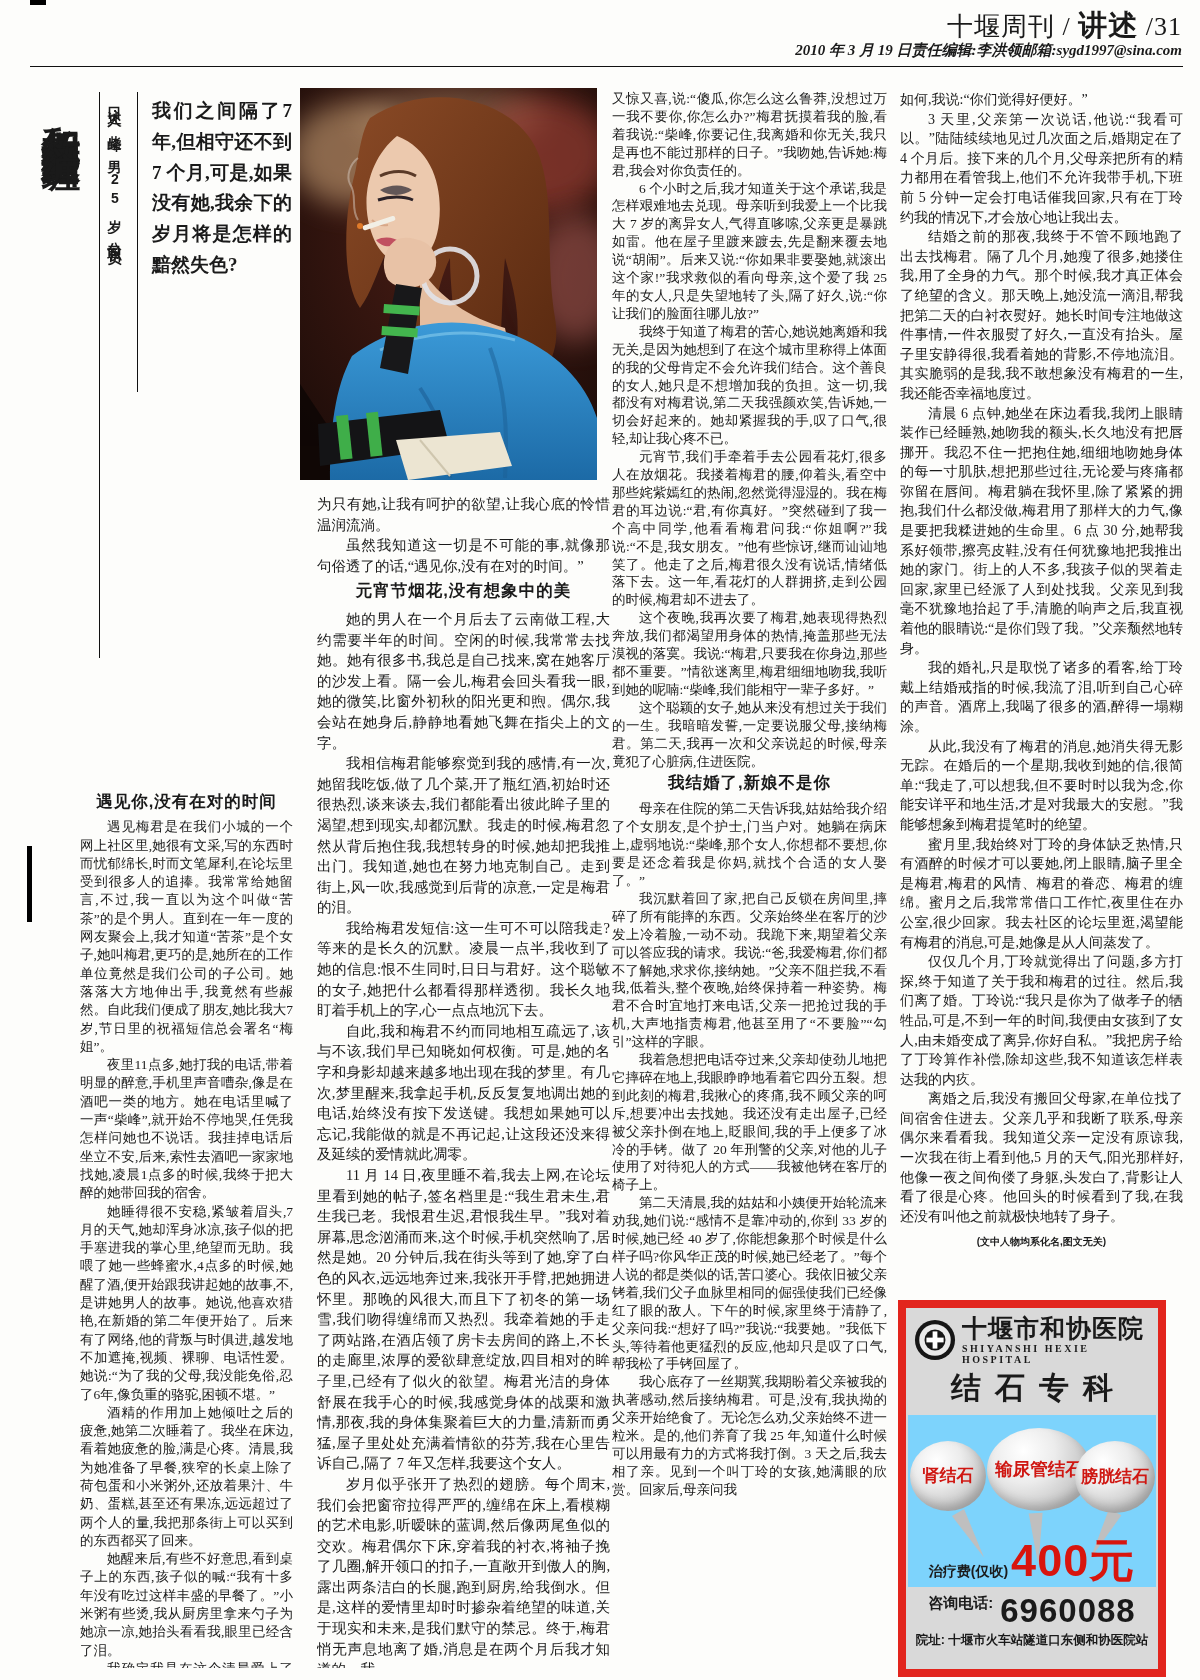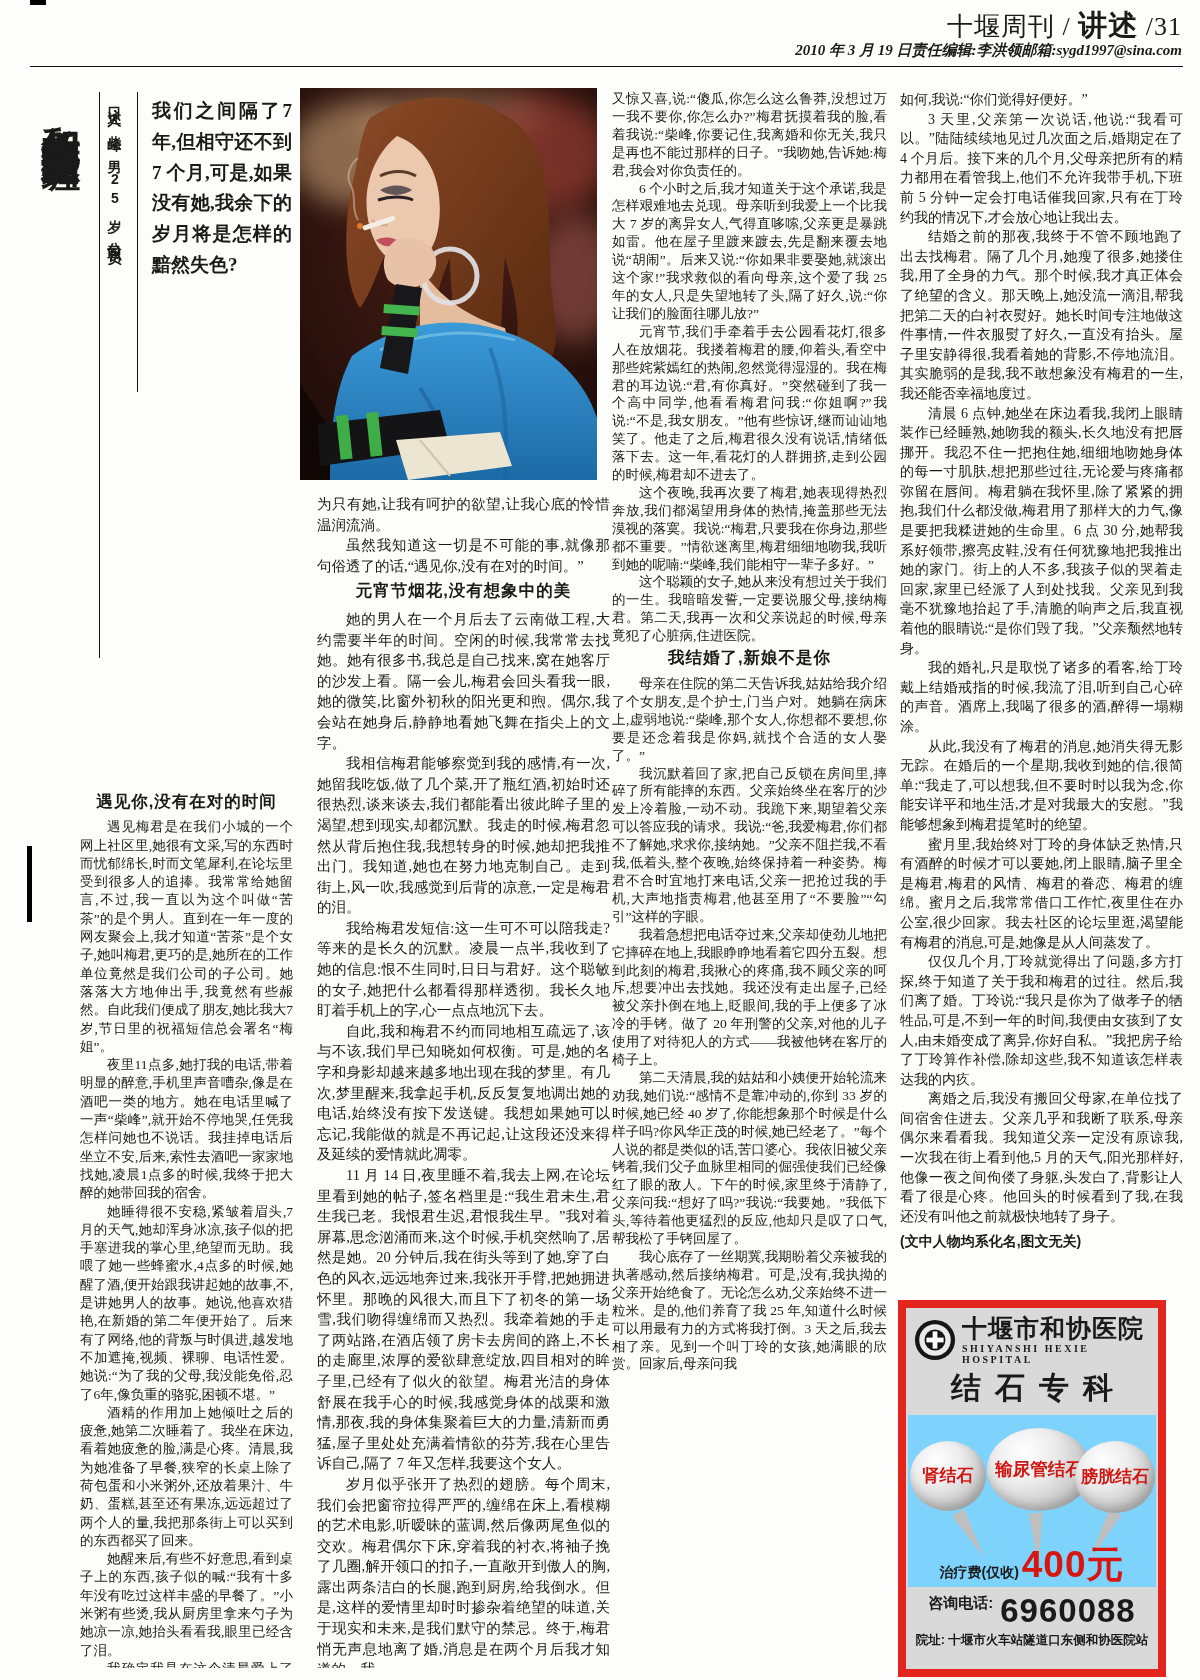--- a/index.html
+++ b/index.html
@@ -31,22 +31,22 @@
   
   .col{position:absolute;text-align:justify;overflow:hidden;}
   .col p{margin:0;text-indent:2em;}
   .col p.cont{text-indent:0;}
   .col h3{margin:4px 0 8px;text-align:center;font-family:"Liberation Sans","DejaVu Sans",sans-serif;
           font-size:16.5px;font-weight:900;text-indent:0;letter-spacing:1px;}
   .colA{left:80px;top:788px;width:213px;height:880px;font-size:13.5px;line-height:18.3px;}
   .colB{left:317px;top:494px;width:293px;height:1174px;font-size:14.5px;line-height:20.6px;}
   .colC{left:612px;top:90px;width:275px;height:1578px;font-size:13.5px;line-height:17.9px;}
   .colD{left:900px;top:90px;width:283px;height:1202px;font-size:14px;line-height:19.6px;}
-  .note{font-family:"Liberation Sans","DejaVu Sans",sans-serif;font-weight:900;text-align:left;
-        text-indent:0 !important;margin-top:6px !important;font-size:14px;}
+  .note{font-family:"Liberation Sans","DejaVu Sans",sans-serif;font-weight:900;text-align:center;
+        text-indent:0 !important;margin-top:6px !important;font-size:10px;}
 
   
   .ad{position:absolute;left:898px;top:1300px;width:268px;height:377px;background:#d9d9d9;
       border:8px solid #e2251d;box-sizing:border-box;font-family:"Liberation Sans","DejaVu Sans",sans-serif;}
   .ad-head{display:flex;align-items:center;gap:6px;padding:7px 8px 0;}
   .ad-logo{width:42px;height:42px;flex:none;}
   .ad-name{font-size:25px;font-weight:900;letter-spacing:1px;white-space:nowrap;line-height:1.1;}
   .ad-name-en{font-size:10px;font-weight:bold;letter-spacing:2.5px;font-family:"Liberation Serif","DejaVu Serif",serif;}
   .ad-dept{text-align:center;font-size:30px;font-weight:900;letter-spacing:14px;text-indent:14px;padding:3px 0 6px;}
   .ad-panel{position:relative;background:#7dd3fc;margin:0 2px;height:172px;}
@@ -57,21 +57,21 @@
   .b1{left:2px;top:26px;width:76px;height:70px;font-size:17px;}
   .b2{left:79px;top:13px;width:104px;height:83px;font-size:17.5px;}
   .b3{right:1px;top:26px;width:80px;height:72px;font-size:17px;}
   .tail{position:absolute;width:0;height:0;border-left:7px solid transparent;border-right:7px solid transparent;
         border-top:52px solid #bfbfbf;}
   .t1{left:56px;top:94px;transform:rotate(-30deg);}
   .t2{left:122px;top:98px;transform:rotate(-3deg);}
   .t3{left:188px;top:94px;transform:rotate(28deg);}
   .fee-row{position:absolute;bottom:4px;left:0;right:0;display:flex;align-items:baseline;justify-content:center;gap:3px;}
   .fee-label{font-size:14px;font-weight:900;}
-  .fee{font-size:37px;font-weight:900;color:#d8150e;line-height:.95;letter-spacing:1px;}
+  .fee{font-size:45px;font-weight:900;color:#d8150e;line-height:.95;letter-spacing:1px;}
   .ad-phone-row{display:flex;justify-content:center;gap:7px;padding-top:7px;}
   .ph-label{font-size:15px;font-weight:900;}
   .ph-num{font-size:33px;font-weight:900;letter-spacing:1px;line-height:1;}
   .ad-addr{text-align:center;font-size:12.5px;font-weight:900;padding-top:5px;}
 </style>
 </head>
 <body>
 
 <div class="page">
 
@@ -160,20 +160,21 @@
     <p>我相信梅君能够察觉到我的感情,有一次,她留我吃饭,做了几个菜,开了瓶红酒,初始时还很热烈,谈来谈去,我们都能看出彼此眸子里的渴望,想到现实,却都沉默。我走的时候,梅君忽然从背后抱住我,我想转身的时候,她却把我推出门。我知道,她也在努力地克制自己。走到街上,风一吹,我感觉到后背的凉意,一定是梅君的泪。</p>
     <p>我给梅君发短信:这一生可不可以陪我走?等来的是长久的沉默。凌晨一点半,我收到了她的信息:恨不生同时,日日与君好。这个聪敏的女子,她把什么都看得那样透彻。我长久地盯着手机上的字,心一点点地沉下去。</p>
     <p>自此,我和梅君不约而同地相互疏远了,该与不该,我们早已知晓如何权衡。可是,她的名字和身影却越来越多地出现在我的梦里。有几次,梦里醒来,我拿起手机,反反复复地调出她的电话,始终没有按下发送键。我想如果她可以忘记,我能做的就是不再记起,让这段还没来得及延续的爱情就此凋零。</p>
     <p>11 月 14 日,夜里睡不着,我去上网,在论坛里看到她的帖子,签名档里是:“我生君未生,君生我已老。我恨君生迟,君恨我生早。”我对着屏幕,思念汹涌而来,这个时候,手机突然响了,居然是她。20 分钟后,我在街头等到了她,穿了白色的风衣,远远地奔过来,我张开手臂,把她拥进怀里。那晚的风很大,而且下了初冬的第一场雪,我们吻得缠绵而又热烈。我牵着她的手走了两站路,在酒店领了房卡去房间的路上,不长的走廊里,浓厚的爱欲肆意绽放,四目相对的眸子里,已经有了似火的欲望。梅君光洁的身体舒展在我手心的时候,我感觉身体的战栗和激情,那夜,我的身体集聚着巨大的力量,清新而勇猛,屋子里处处充满着情欲的芬芳,我在心里告诉自己,隔了 7 年又怎样,我要这个女人。</p>
     <p>岁月似乎张开了热烈的翅膀。每个周末,我们会把窗帘拉得严严的,缠绵在床上,看模糊的艺术电影,听暧昧的蓝调,然后像两尾鱼似的交欢。梅君偶尔下床,穿着我的衬衣,将袖子挽了几圈,解开领口的扣子,一直敞开到傲人的胸,露出两条洁白的长腿,跑到厨房,给我倒水。但是,这样的爱情里却时时掺杂着绝望的味道,关于现实和未来,是我们默守的禁忌。终于,梅君悄无声息地离了婚,消息是在两个月后我才知道的。我</p>
   </div>
 
   <div class="col colC">
     <p class="cont">又惊又喜,说:“傻瓜,你怎么这么鲁莽,没想过万一我不要你,你怎么办?”梅君抚摸着我的脸,看着我说:“柴峰,你要记住,我离婚和你无关,我只是再也不能过那样的日子。”我吻她,告诉她:梅君,我会对你负责任的。</p>
     <p>6 个小时之后,我才知道关于这个承诺,我是怎样艰难地去兑现。母亲听到我爱上一个比我大 7 岁的离异女人,气得直哆嗦,父亲更是暴跳如雷。他在屋子里踱来踱去,先是翻来覆去地说“胡闹”。后来又说:“你如果非要娶她,就滚出这个家!”我求救似的看向母亲,这个爱了我 25 年的女人,只是失望地转了头,隔了好久,说:“你让我们的脸面往哪儿放?”</p>
+    <p>我终于知道了梅君的苦心,她说她离婚和我无关,是因为她想到了在这个城市里称得上体面的我的父母肯定不会允许我们结合。这个善良的女人,她只是不想增加我的负担。这一切,我都没有对梅君说,第二天我强颜欢笑,告诉她,一切会好起来的。她却紧握我的手,叹了口气,很轻,却让我心疼不已。</p>
     <p>元宵节,我们手牵着手去公园看花灯,很多人在放烟花。我搂着梅君的腰,仰着头,看空中那些姹紫嫣红的热闹,忽然觉得湿湿的。我在梅君的耳边说:“君,有你真好。”突然碰到了我一个高中同学,他看看梅君问我:“你姐啊?”我说:“不是,我女朋友。”他有些惊讶,继而讪讪地笑了。他走了之后,梅君很久没有说话,情绪低落下去。这一年,看花灯的人群拥挤,走到公园的时候,梅君却不进去了。</p>
     <p>这个夜晚,我再次要了梅君,她表现得热烈奔放,我们都渴望用身体的热情,掩盖那些无法漠视的落寞。我说:“梅君,只要我在你身边,那些都不重要。”情欲迷离里,梅君细细地吻我,我听到她的呢喃:“柴峰,我们能相守一辈子多好。”</p>
     <p>这个聪颖的女子,她从来没有想过关于我们的一生。我暗暗发誓,一定要说服父母,接纳梅君。第二天,我再一次和父亲说起的时候,母亲竟犯了心脏病,住进医院。</p>
     <h3>我结婚了,新娘不是你</h3>
     <p>母亲在住院的第二天告诉我,姑姑给我介绍了个女朋友,是个护士,门当户对。她躺在病床上,虚弱地说:“柴峰,那个女人,你想都不要想,你要是还念着我是你妈,就找个合适的女人娶了。”</p>
     <p>我沉默着回了家,把自己反锁在房间里,摔碎了所有能摔的东西。父亲始终坐在客厅的沙发上冷着脸,一动不动。我跪下来,期望着父亲可以答应我的请求。我说:“爸,我爱梅君,你们都不了解她,求求你,接纳她。”父亲不阻拦我,不看我,低着头,整个夜晚,始终保持着一种姿势。梅君不合时宜地打来电话,父亲一把抢过我的手机,大声地指责梅君,他甚至用了“不要脸”“勾引”这样的字眼。</p>
     <p>我着急想把电话夺过来,父亲却使劲儿地把它摔碎在地上,我眼睁睁地看着它四分五裂。想到此刻的梅君,我揪心的疼痛,我不顾父亲的呵斥,想要冲出去找她。我还没有走出屋子,已经被父亲扑倒在地上,眨眼间,我的手上便多了冰冷的手铐。做了 20 年刑警的父亲,对他的儿子使用了对待犯人的方式——我被他铐在客厅的椅子上。</p>
     <p>第二天清晨,我的姑姑和小姨便开始轮流来劝我,她们说:“感情不是靠冲动的,你到 33 岁的时候,她已经 40 岁了,你能想象那个时候是什么样子吗?你风华正茂的时候,她已经老了。”每个人说的都是类似的话,苦口婆心。我依旧被父亲铐着,我们父子血脉里相同的倔强使我们已经像红了眼的敌人。下午的时候,家里终于清静了,父亲问我:“想好了吗?”我说:“我要她。”我低下头,等待着他更猛烈的反应,他却只是叹了口气,帮我松了手铐回屋了。</p>
     <p>我心底存了一丝期冀,我期盼着父亲被我的执著感动,然后接纳梅君。可是,没有,我执拗的父亲开始绝食了。无论怎么劝,父亲始终不进一粒米。是的,他们养育了我 25 年,知道什么时候可以用最有力的方式将我打倒。3 天之后,我去相了亲。见到一个叫丁玲的女孩,她满眼的欣赏。回家后,母亲问我</p>
   </div>

